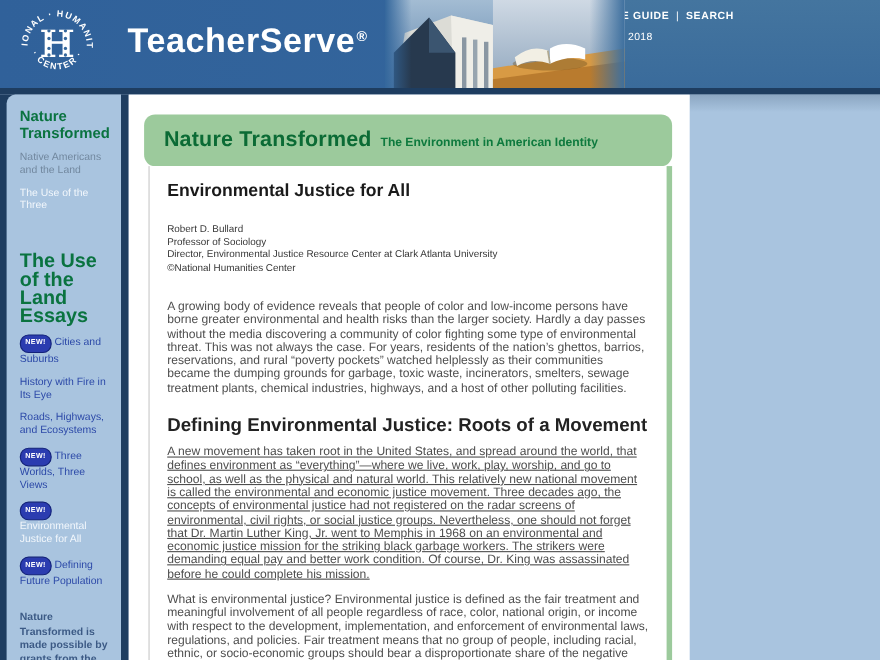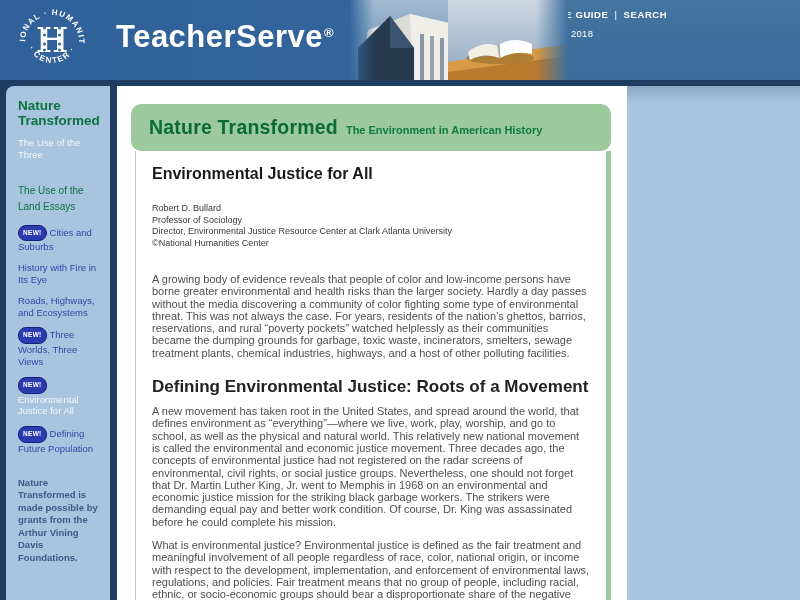--- a/index.html
+++ b/index.html
@@ -50,22 +50,22 @@
   .sidebar-body {
     position:absolute; left:6px; top:0; width:104px; height:514px;
     background:#a9c4df; border-radius:8px 0 0 0;
     padding:12px 8px 0 12px;
   }
   .sb-heading {
     color:#0a7340; font-weight:bold; font-size:13.5px; line-height:15px;
     margin-bottom:6px;
   }
   .sb-heading2 {
-    color:#0a7340; font-weight:normal; font-size:10px; line-height:16.5px;
-    margin-top:22px; margin-bottom:2px;
+    color:#0a7340; font-weight:bold; font-size:18px; line-height:16.5px;
+    margin-top:36px; margin-bottom:2px;
   }
   .sitem { margin-top:9px; font-size:9.5px; line-height:11.8px; }
   .sitem a { text-decoration:none; cursor:pointer; }
   .sitem a.muted  { color:#72889f; }
   .sitem a.active { color:#f2f7fc; }
   .sitem a.blue   { color:#2c49a8; }
   .badge {
     display:inline-block; background:#2b3cb0; border:1px solid #13227a;
     color:#ffffff; font-size:6.5px; font-weight:bold; letter-spacing:0.3px;
     border-radius:8px; padding:1px 4px 2px 4px; margin-right:3px;
@@ -97,21 +97,21 @@
     border-left:1px solid #c8c8c8; border-right:5px solid #9cca9c;
     padding:0 16px;
   }
   .article h1 {
     font-size:16px; font-weight:bold; color:#1a1a1a;
     padding-top:14px; margin-bottom:10px;
   }
   .byline { font-size:9px; line-height:11.5px; color:#383838;margin-top:20px; }
   .article p { font-size:11px; line-height:12.3px; color:#4e4e4e; }
   .p1 { margin-top:24px; }
-  .p2 { margin-top:8px; }
+  .p2 { margin-top:8px;text-decoration:underline; }
   .p3 { margin-top:11px; }
   .article h2 {
     margin-top:18px; font-size:17px; font-weight:bold; color:#222222;
   }
 </style>
 </head>
 <body>
 
 <div class="header">
 
@@ -198,20 +198,22 @@
 
   <div class="hdr-date">April 1, 2018</div>
 </div>
 
 <div class="sidebar">
   <div class="sidebar-body">
 
     <div class="sb-heading">Nature Transformed</div>
 
     <div class="sitem">
+      <a class="muted">Native Americans and the Land</a></div>
+    <div class="sitem">
       <a class="active">The Use of the Three</a></div>
 
     <div class="sb-heading2">The Use of the Land Essays</div>
 
     <div class="sitem">
       <span class="badge">NEW!</span><a class="blue">Cities and Suburbs</a></div>
     <div class="sitem">
       <a class="blue">History with Fire in Its Eye</a></div>
     <div class="sitem">
       <a class="blue">Roads, Highways, and Ecosystems</a></div>
@@ -226,21 +228,21 @@
 
   </div>
 </div>
 
 <div class="rightbg"></div>
 
 <div class="main">
 
   <div class="band">
     <span class="band-title">Nature Transformed</span>
-    <span class="band-subtitle">The Environment in American History</span>
+    <span class="band-subtitle">The Environment in American Identity</span>
   </div>
 
   <div class="article">
     <h1>Environmental Justice for All</h1>
 
     <div class="byline">
       <div>Robert D. Bullard</div>
       <div>Professor of Sociology</div>
       <div>Director, Environmental Justice Resource Center at Clark Atlanta University</div>
       <div>©National Humanities Center</div>

